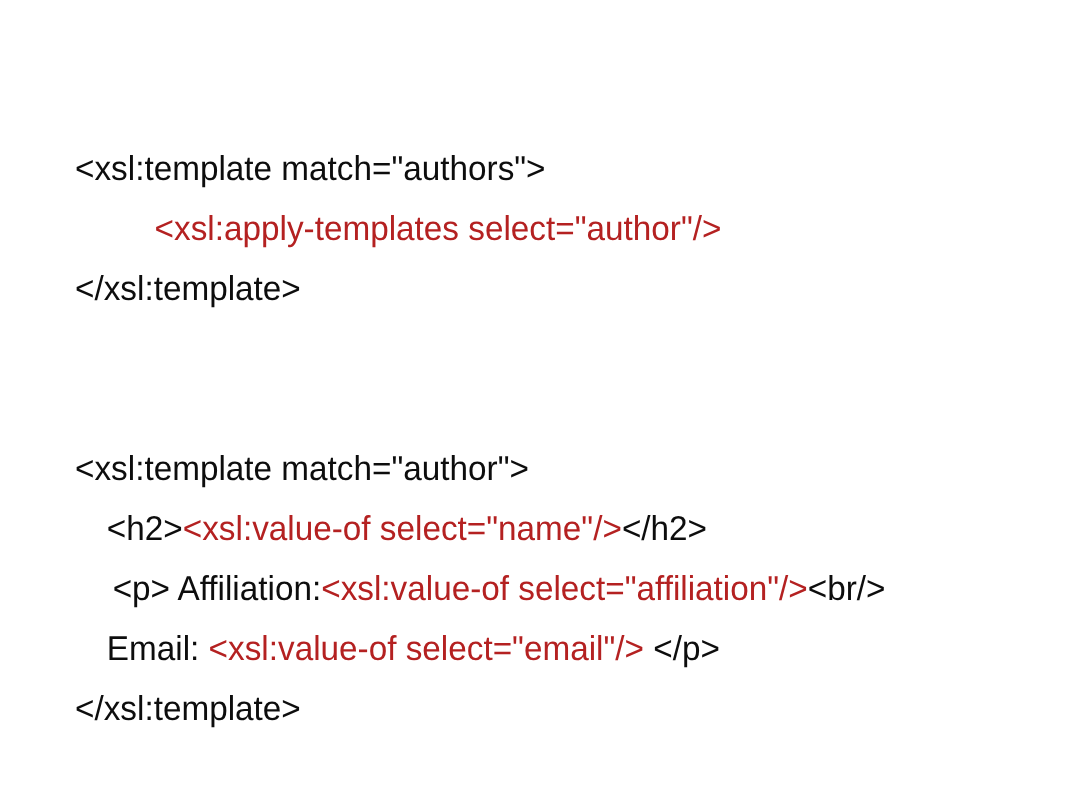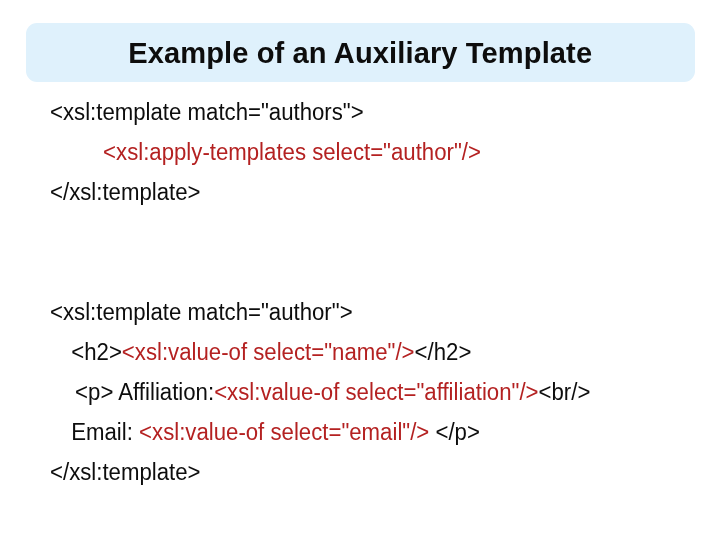--- a/index.html
+++ b/index.html
@@ -74,23 +74,20 @@
     color: #0D0D0D;
   }
 
   
 </style>
 </head>
 <body>
 
 <div class="slide">
 
-  <div class="title-banner">
-    <div class="title-text">Example of an Auxiliary Template</div>
-  </div>
 
   <div class="code-body">
       <div class="code-line" style="padding-left: 0px;"><span class="tok-black" style="color: rgb(13, 13, 13);">&lt;xsl:template match="authors"&gt;</span></div>
       <div class="code-line" style="padding-left: 55px;"><span class="tok-red" style="color: rgb(180, 33, 33);">&lt;xsl:apply-templates select="author"/&gt;</span></div>
       <div class="code-line" style="padding-left: 0px;"><span class="tok-black" style="color: rgb(13, 13, 13);">&lt;/xsl:template&gt;</span></div>
       <div class="code-line blank" style="padding-left: 0px;"></div>
       <div class="code-line blank" style="padding-left: 0px;"></div>
       <div class="code-line" style="padding-left: 0px;"><span class="tok-black" style="color: rgb(13, 13, 13);">&lt;xsl:template match="author"&gt;</span></div>
       <div class="code-line" style="padding-left: 22px;"><span class="tok-black" style="color: rgb(13, 13, 13);">&lt;h2&gt;</span><span class="tok-red" style="color: rgb(180, 33, 33);">&lt;xsl:value-of select="name"/&gt;</span><span class="tok-black" style="color: rgb(13, 13, 13);">&lt;/h2&gt;</span></div>
       <div class="code-line" style="padding-left: 26px;"><span class="tok-black" style="color: rgb(13, 13, 13);">&lt;p&gt; Affiliation:</span><span class="tok-red" style="color: rgb(180, 33, 33);">&lt;xsl:value-of select="affiliation"/&gt;</span><span class="tok-black" style="color: rgb(13, 13, 13);">&lt;br/&gt;</span></div>

